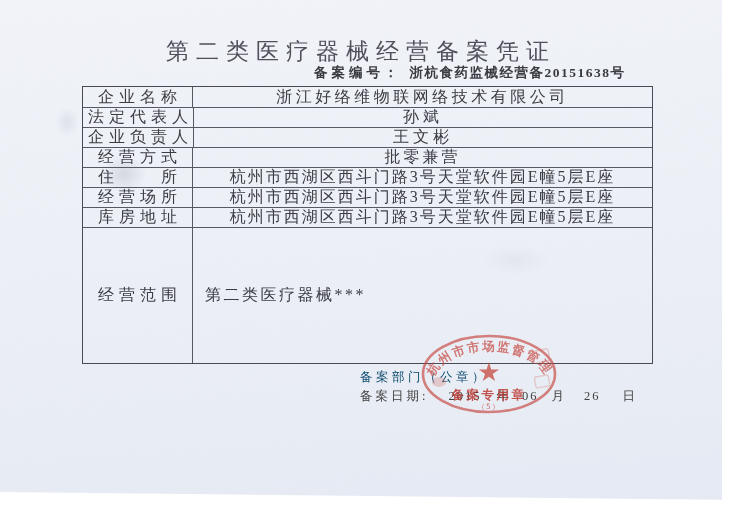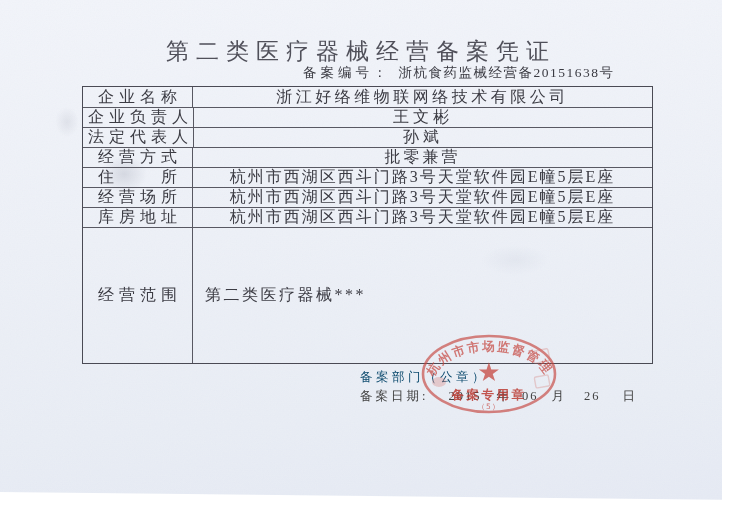--- a/index.html
+++ b/index.html
@@ -22,22 +22,22 @@
     background:radial-gradient(closest-side, rgba(125,130,148,0.14), rgba(125,130,148,0) 70%); }
   .smudge.c { left:470px; top:240px; width:90px; height:40px;
     background:radial-gradient(closest-side, rgba(150,158,180,0.10), rgba(150,158,180,0) 75%); }
 
   .title {
     position:absolute; top:36px; left:0; width:100%;
     text-align:center; font-size:23px; letter-spacing:7px;
     color:#50505a; font-weight:normal;
   }
   .subtitle {
-    position:absolute; top:64px; left:303px;
-    font-size:13.5px; font-weight:normal; color:#3a3a42; white-space:nowrap;
+    position:absolute; top:64px; left:314px;
+    font-size:13.5px; font-weight:bold; color:#3a3a42; white-space:nowrap;
   }
   .subtitle .rec-label { letter-spacing:4px; margin-right:8px; }
   .subtitle .rec-number { letter-spacing:1.5px; }
 
   .doc-table {
     position:absolute; left:82px; top:86px; width:571px; height:278px;
     border:1.4px solid #4a4a54; display:flex; flex-direction:column;
     color:#3c3c44;
   }
   .t-row { display:flex; height:20px; flex:0 0 auto; }
@@ -100,26 +100,26 @@
   <div class="subtitle">
     <span class="rec-label">备案编号：</span><span class="rec-number">浙杭食药监械经营备20151638号</span>
   </div>
 
   <div class="doc-table">
     <div class="t-row">
       <div class="t-label">企业名称</div>
       <div class="t-value company">浙江好络维物联网络技术有限公司</div>
     </div>
     <div class="t-row">
+      <div class="t-label">法定代表人</div>
+      <div class="t-value name">孙斌</div>
+    </div>
+    <div class="t-row">
       <div class="t-label">企业负责人</div>
       <div class="t-value name">王文彬</div>
-    </div>
-    <div class="t-row">
-      <div class="t-label">法定代表人</div>
-      <div class="t-value name">孙斌</div>
     </div>
     <div class="t-row">
       <div class="t-label">经营方式</div>
       <div class="t-value mode">批零兼营</div>
     </div>
     <div class="t-row">
       <div class="t-label">住　　所</div>
       <div class="t-value addr">杭州市西湖区西斗门路3号天堂软件园E幢5层E座</div>
     </div>
     <div class="t-row">

